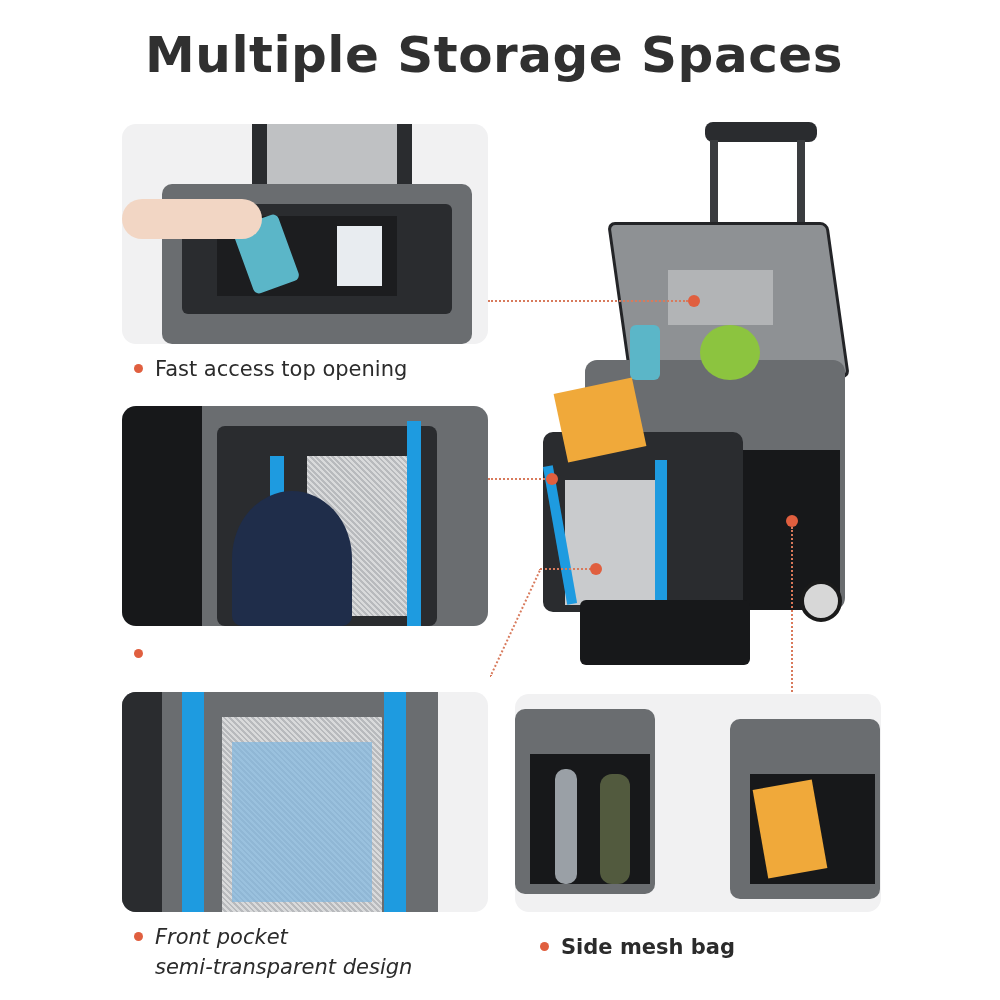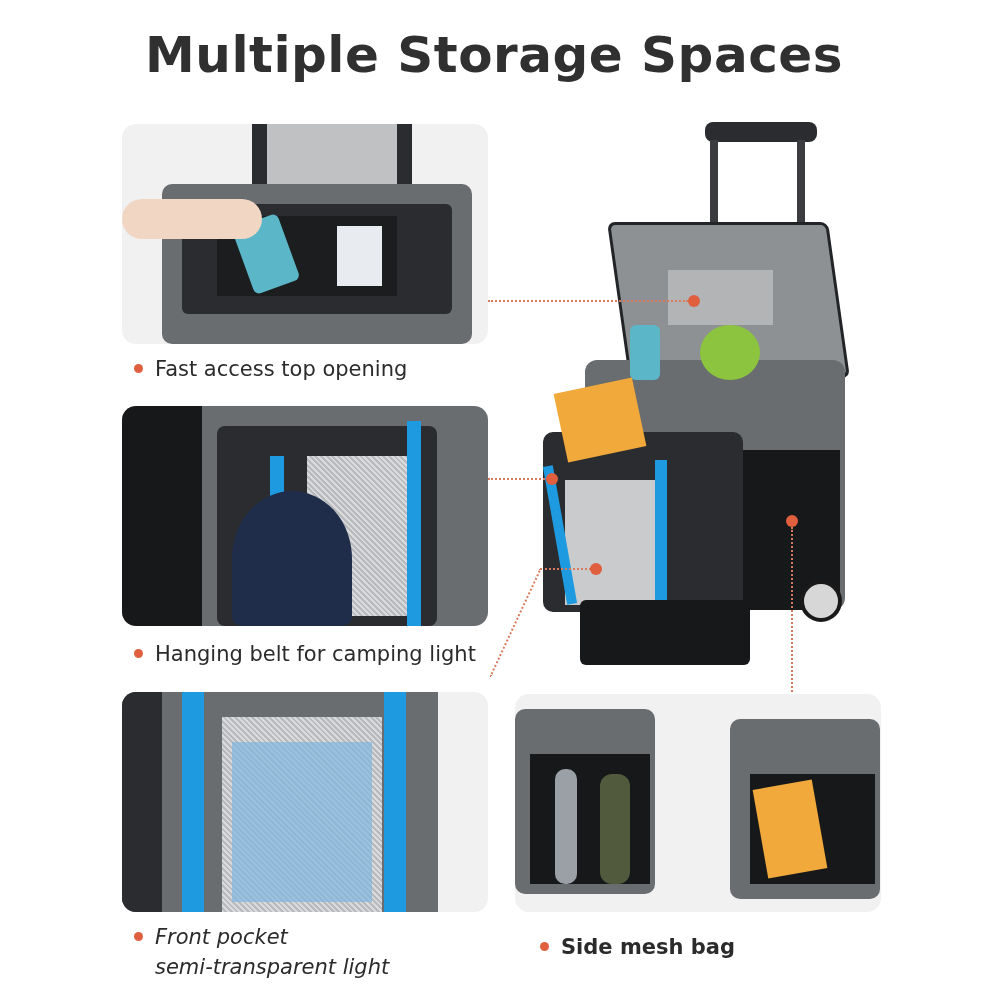--- a/index.html
+++ b/index.html
@@ -41,34 +41,34 @@
 <div class="panel" style="left:122px;top:406px;width:366px;height:220px;">
   <div class="abs black" style="left:0;top:0;width:80px;height:220px;"></div>
   <div class="abs grey" style="left:80px;top:0;width:286px;height:220px;"></div>
   <div class="abs dark" style="left:95px;top:20px;width:220px;height:200px;border-radius:8px;"></div>
   <div class="abs mesh" style="left:185px;top:50px;width:100px;height:160px;"></div>
   <div class="abs blue" style="left:148px;top:50px;width:14px;height:170px;"></div>
   <div class="abs blue" style="left:285px;top:15px;width:14px;height:205px;"></div>
   <div class="abs" style="left:110px;top:85px;width:120px;height:135px;background:#1f2d4a;border-radius:50% 50% 10px 10px;"></div>
 </div>
 <div class="cap" style="left:134px;top:639px;">
-  <span class="dot"></span><span>Hanging belt for camping light</span>
+  <span class="dot"></span>
 </div>
 
 <div class="panel" style="left:122px;top:692px;width:366px;height:220px;">
   <div class="abs grey" style="left:0;top:0;width:316px;height:220px;"></div>
   <div class="abs dark" style="left:0;top:0;width:40px;height:220px;"></div>
   <div class="abs mesh" style="left:100px;top:25px;width:160px;height:195px;"></div>
   <div class="abs" style="left:110px;top:50px;width:140px;height:160px;background:#7fb6e0;opacity:0.7;"></div>
   <div class="abs blue" style="left:60px;top:0;width:22px;height:220px;"></div>
   <div class="abs blue" style="left:262px;top:0;width:22px;height:220px;"></div>
 </div>
 <div class="cap" style="left:134px;top:922px;font-style:italic;">
   <span class="dot"></span><span>Front pocket</span><br>
-  <span style="margin-left:21px;">semi-transparent light</span>
+  <span style="margin-left:21px;">semi-transparent design</span>
 </div>
 
 <div>
 
   <div class="abs dark" style="left:705px;top:122px;width:112px;height:20px;border-radius:8px;"></div>
   <div class="abs" style="left:710px;top:140px;width:8px;height:90px;background:#3a3c3f;"></div>
   <div class="abs" style="left:797px;top:140px;width:8px;height:230px;background:#3a3c3f;"></div>
 
   <div class="abs" style="left:618px;top:222px;width:215px;height:150px;background:#8e9194;border-radius:8px;border:3px solid #232427;transform:skewX(8deg);"></div>
   <div class="abs" style="left:668px;top:270px;width:105px;height:55px;background:#b2b4b6;"></div>

